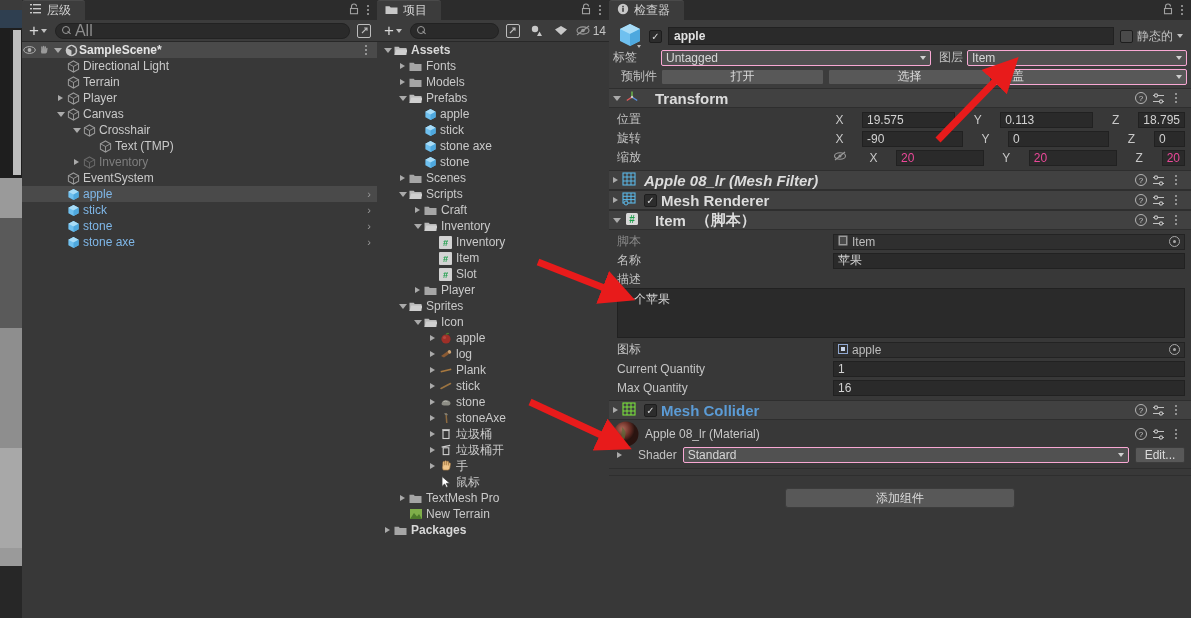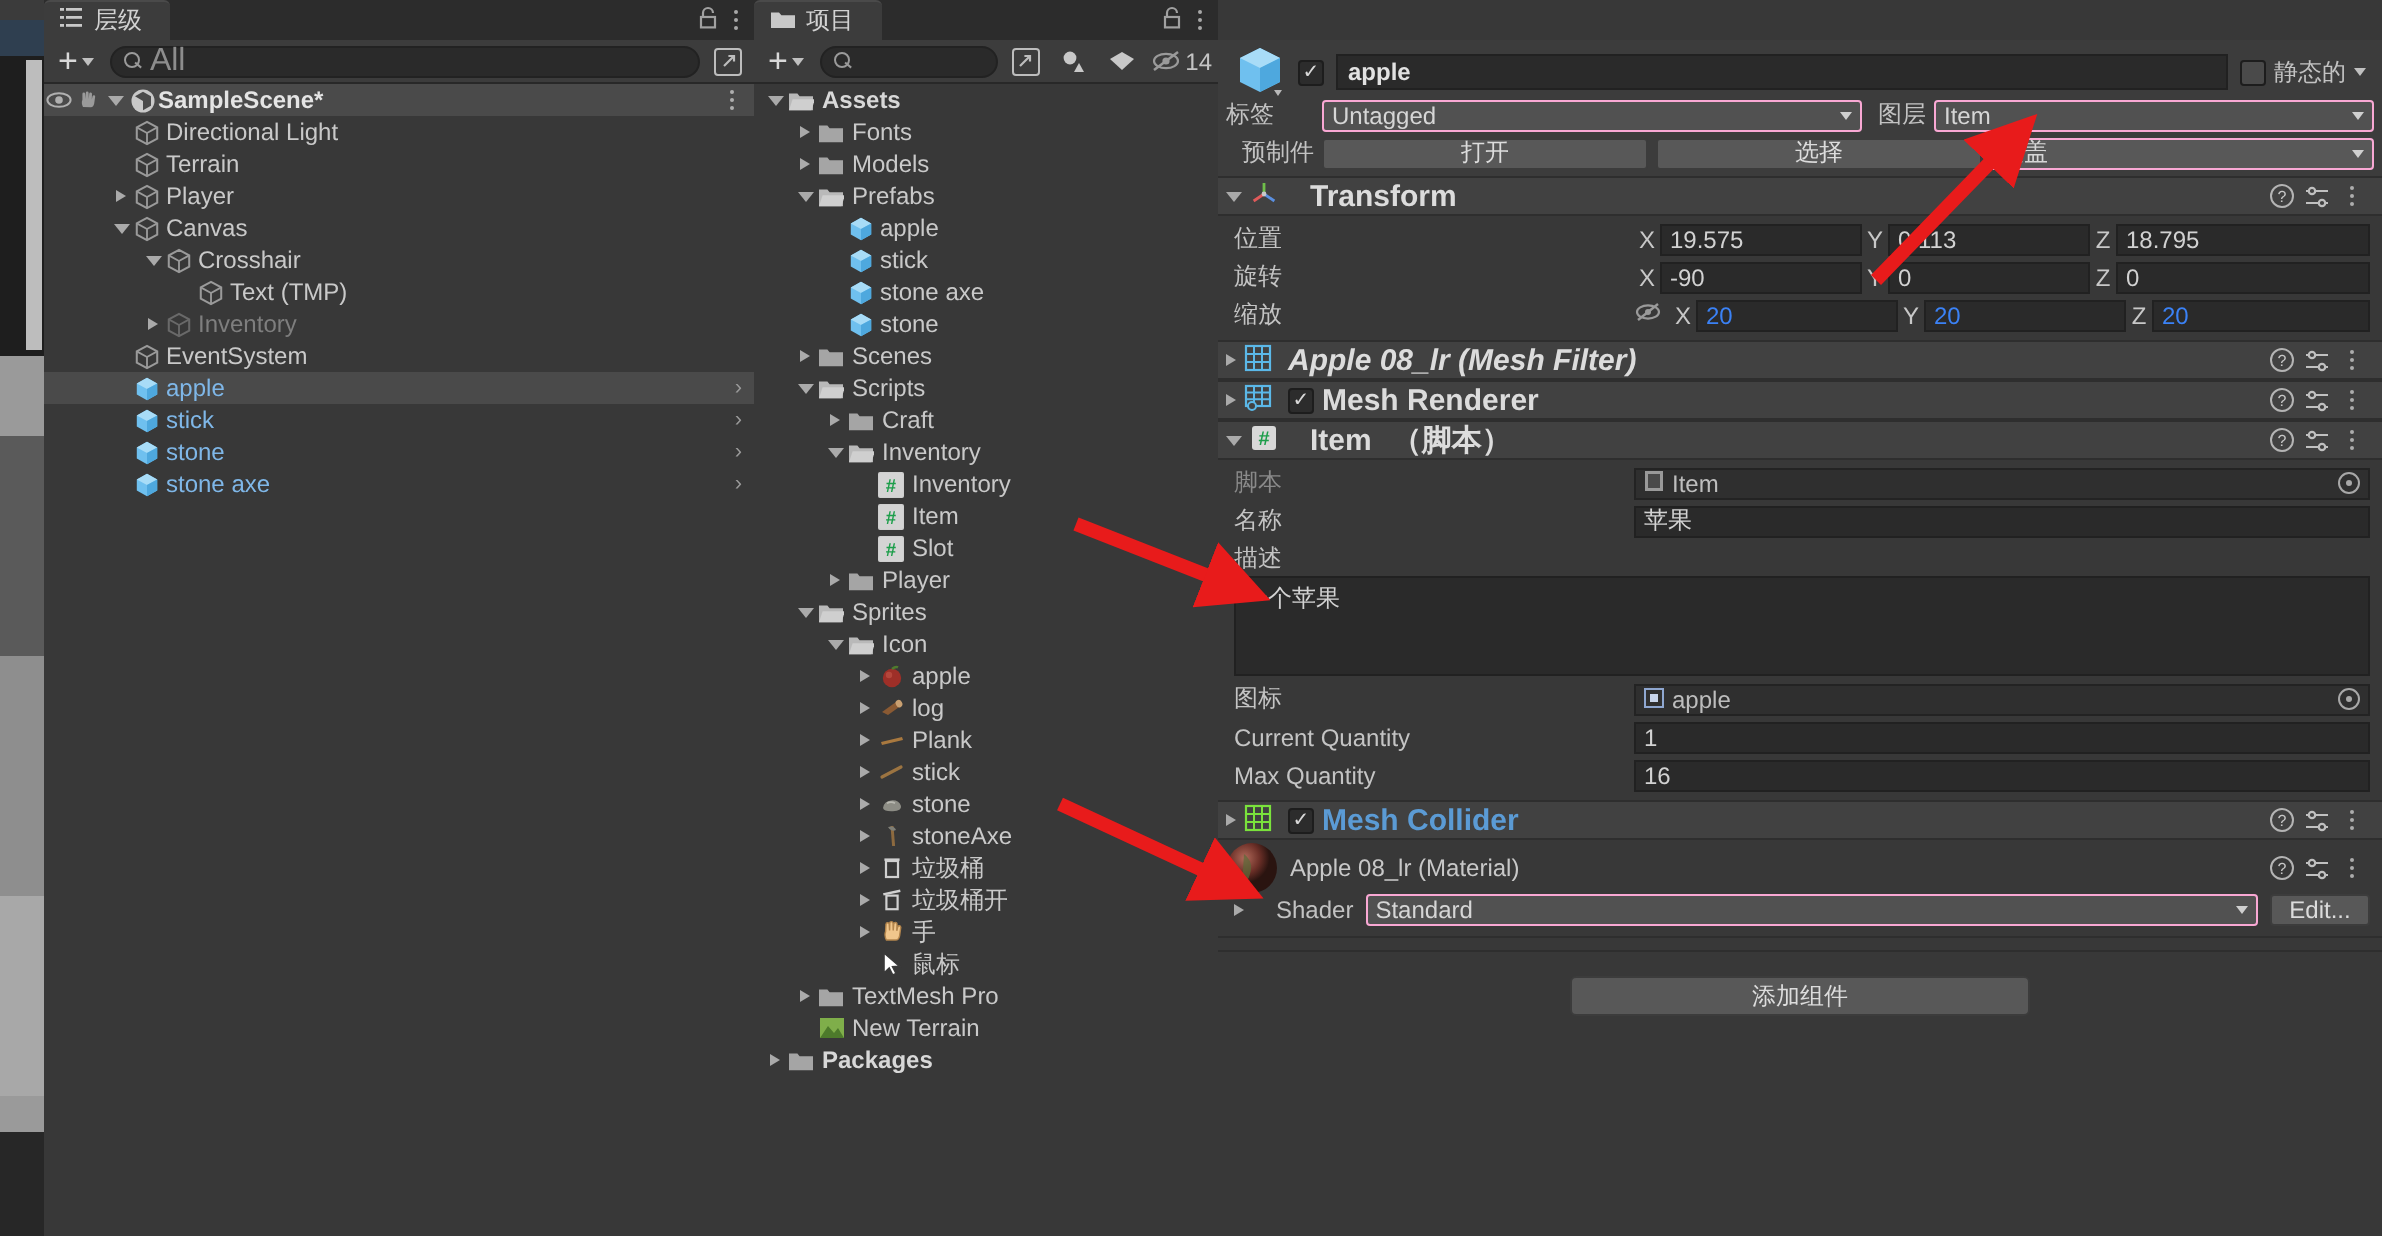--- a/index.html
+++ b/index.html
@@ -102,27 +102,27 @@
   .comp-head{height:20px;background:#414141;border-top:1px solid #2e2e2e;border-bottom:1px solid #2e2e2e;
              display:flex;align-items:center;padding:0 4px;gap:4px;}
   .comp-title{font-weight:bold;font-size:15px;color:#dcdcdc;}
   .comp-title.blue{color:#5b9bd5;}
   .comp-icons{margin-left:auto;display:flex;align-items:center;gap:5px;padding-right:4px;}
   .qmark{width:12px;height:12px;border:1.2px solid #b4b4b4;border-radius:50%;font-size:8px;
          display:flex;align-items:center;justify-content:center;color:#c8c8c8;}
   .sett{width:12px;height:12px;position:relative;}
   .comp-body{padding:2px 0 3px 0;background:#383838;}
 
-  .frow{display:flex;align-items:center;height:19px;padding:0 6px 0 8px;}
+  .frow{display:flex;align-items:center;height:19px;padding:0 6px 0 8px;gap:16px;}
   .fname{width:200px;color:#c4c4c4;font-size:12px;flex:none;}
   .fname.dim{color:#8a8a8a;}
   .axis{width:13px;text-align:center;color:#c8c8c8;font-size:12px;flex:none;}
   .numf{height:16px;background:#2a2a2a;border:1px solid #212121;display:flex;align-items:center;
         padding:0 4px;color:#d2d2d2;font-size:12px;}
-  .numf.dim{color:#3b82f6;}
+  .numf.dim{color:#ec4899;}
   .txtf{flex:1;height:16px;background:#2a2a2a;border:1px solid #212121;display:flex;align-items:center;
         padding:0 4px;color:#d2d2d2;font-size:12px;gap:3px;}
   .objf{flex:1;height:16px;background:#2f2f2f;border:1px solid #232323;display:flex;align-items:center;
         padding:0 4px;color:#bdbdbd;font-size:12px;gap:4px;justify-content:space-between;}
   .objf .inner{display:flex;align-items:center;gap:4px;}
   .dot{width:11px;height:11px;border:1.2px solid #a8a8a8;border-radius:50%;display:flex;
        align-items:center;justify-content:center;flex:none;}
   .dot i{width:3px;height:3px;background:#a8a8a8;border-radius:50%;}
   .textarea{margin:0 6px 0 8px;height:50px;background:#2a2a2a;border:1px solid #212121;
             padding:2px 4px;color:#d2d2d2;font-size:12px;}
@@ -738,20 +738,43 @@
           </span>
           <span class="folder"><svg width="13" height="11" viewBox="0 0 13 11">
               <path d="M0.5 1.8h4.2l1.1 1.3h6.7v7H0.5z" fill="#a5a5a5"></path>
             </svg></span>
           <span class="plabel bold">Packages</span>
         </div>
       </div>
   </div>
 
   <div class="panel" id="inspector">
+    <div class="tabbar">
+      <div class="tab">
+        <span>
+          <svg width="12" height="12" viewBox="0 0 12 12">
+              <circle cx="6" cy="6" r="5.2" fill="#c8c8c8"></circle>
+              <rect x="5.3" y="4.8" width="1.4" height="4" fill="#2c2c2c"></rect>
+              <rect x="5.3" y="2.8" width="1.4" height="1.4" fill="#2c2c2c"></rect>
+            </svg></span>
+        <span>检查器</span>
+      </div>
+      <div class="ctrl" style="right:2px;">
+        <span class="lockicon">
+          <svg width="14" height="14" viewBox="0 0 14 14">
+              <path d="M4.5 6.5V4.5a2.5 2.5 0 0 1 5 0" fill="none" stroke="#c8c8c8" stroke-width="1.1"></path>
+              <rect x="3.5" y="6.5" width="7" height="5.2" fill="none" stroke="#c8c8c8" stroke-width="1.1"></rect>
+            </svg></span>
+        <span class="kebab">
+            <i></i>
+            <i></i>
+            <i></i>
+          </span>
+      </div>
+    </div>
 
     <div class="insp-body">
 
       <div class="insp-head">
         <div class="ih-row1">
           <div class="ih-cube">
             <svg width="30" height="30" viewBox="0 0 30 30">
               <path d="M15 3 L25 8 L25 20 L15 25 L5 20 L5 8 Z" fill="#6fc0ef"></path>
               <path d="M15 3 L25 8 L15 13 L5 8 Z" fill="#a8dcf7"></path>
               <path d="M15 13 L25 8 L25 20 L15 25 Z" fill="#4ea8de"></path>

